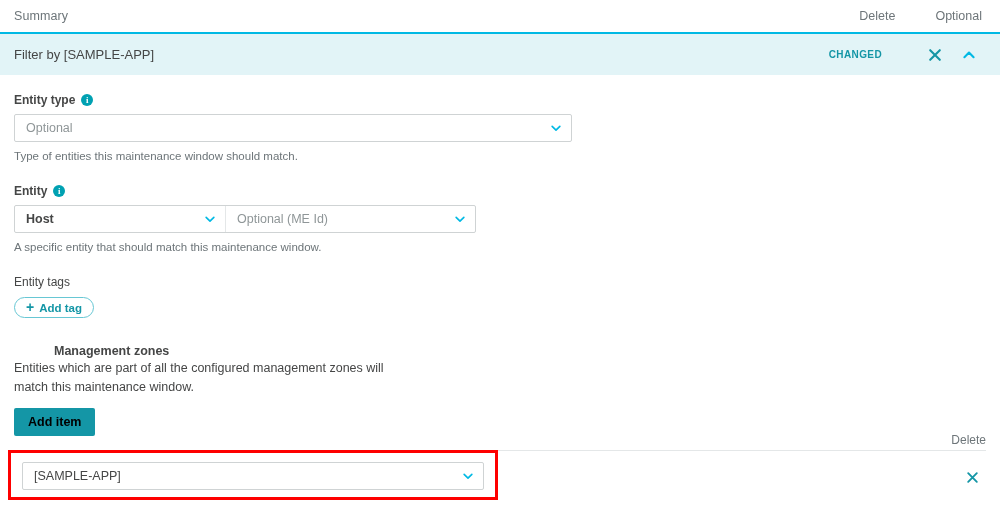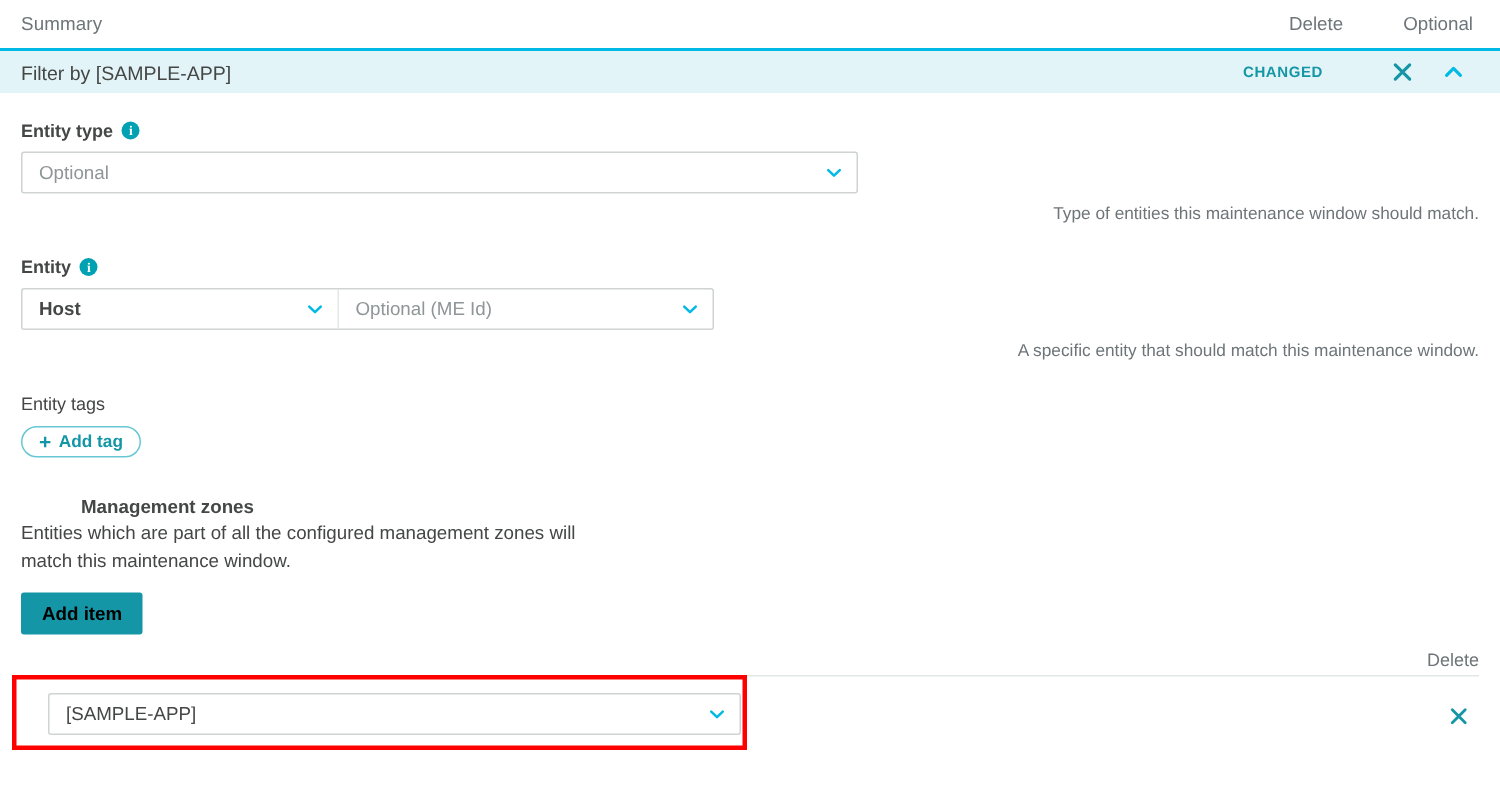--- a/index.html
+++ b/index.html
@@ -40,21 +40,21 @@
   }
   .topbar-action {
     font-size: 12.5px;
     color: #6d7579;
     cursor: pointer;
   }
 
   
   .filterbar {
     position: relative;
-    height: 30px;
+    height: 43px;
     background: #e2f4f7;
     border-top: 2px solid #00b9e4;
     display: flex;
     align-items: center;
     box-sizing: border-box;
     padding: 0 14px;
   }
   .filterbar-title {
     font-size: 13px;
     color: #454646;
@@ -138,21 +138,20 @@
     width: 30px;
     display: flex;
     align-items: center;
     justify-content: center;
     flex: 0 0 30px;
   }
 
   .helper {
     font-size: 11.5px;
     color: #6d7579;
-    text-align: right;
   }
 
   
   .select.split .seg-left {
     width: 211px;
     display: flex;
     align-items: center;
     border-right: 1px solid #e4e7e8;
     height: 100%;
     box-sizing: border-box;
@@ -340,21 +339,21 @@
     <div class="section-title">Management zones</div>
     <div class="section-desc" style="max-width:400px; margin-top:1px;">Entities which are part of all the configured management zones will match this maintenance window.</div>
     <button class="solid-btn" style="margin-top:12px;">Add item</button>
   </div>
 
 </div>
 
 <div class="list-head">Delete</div>
 <div class="divider"></div>
 
-<div class="select" style="position:absolute; left:32px; top:462px; width:462px;gap:37px;">
+<div class="select" style="position:absolute; left:22px; top:462px; width:462px;gap:37px;">
   <span class="val selected">[SAMPLE-APP]</span>
   <span class="chev">
     <svg width="14" height="14" viewBox="0 0 16 16" aria-hidden="true">
       <path d="M3.6 6.2 L8 10.4 L12.4 6.2" fill="none" stroke="#00b9e4" stroke-width="1.9" stroke-linecap="round" stroke-linejoin="round"></path>
     </svg>
   </span>
 </div>
 
 <div class="row-x">
   <svg width="15" height="15" viewBox="0 0 16 16" aria-hidden="true">

